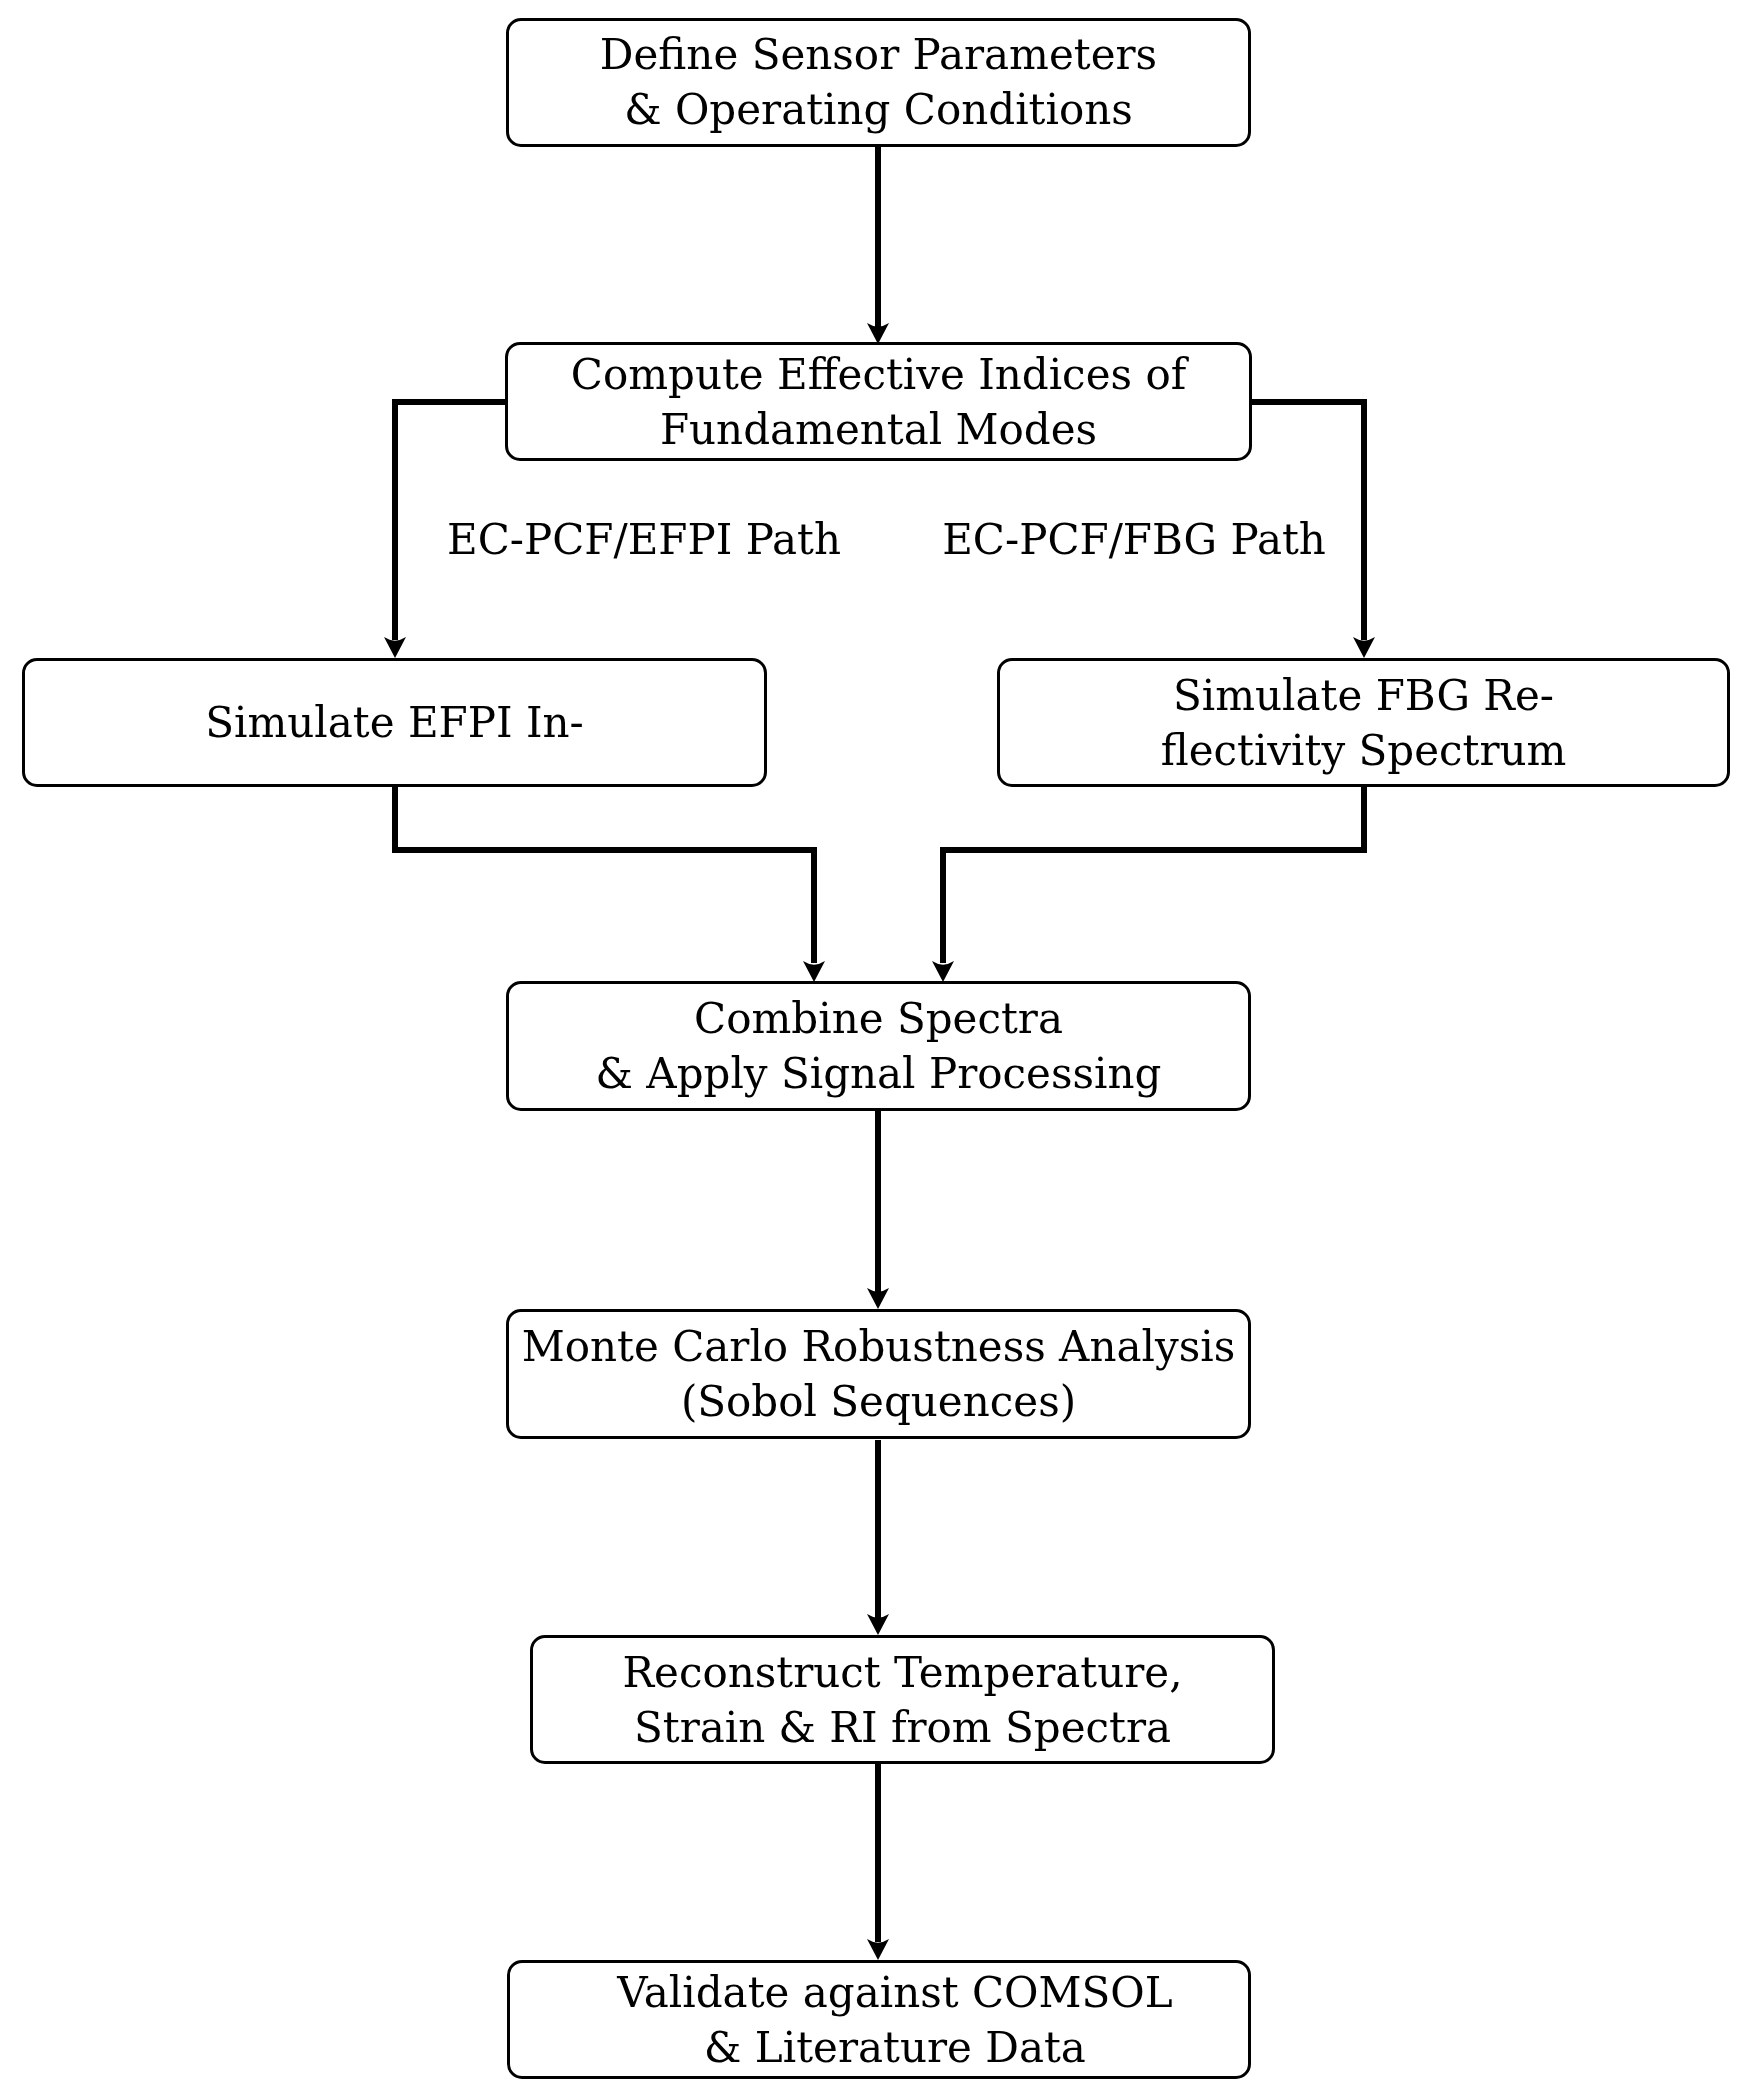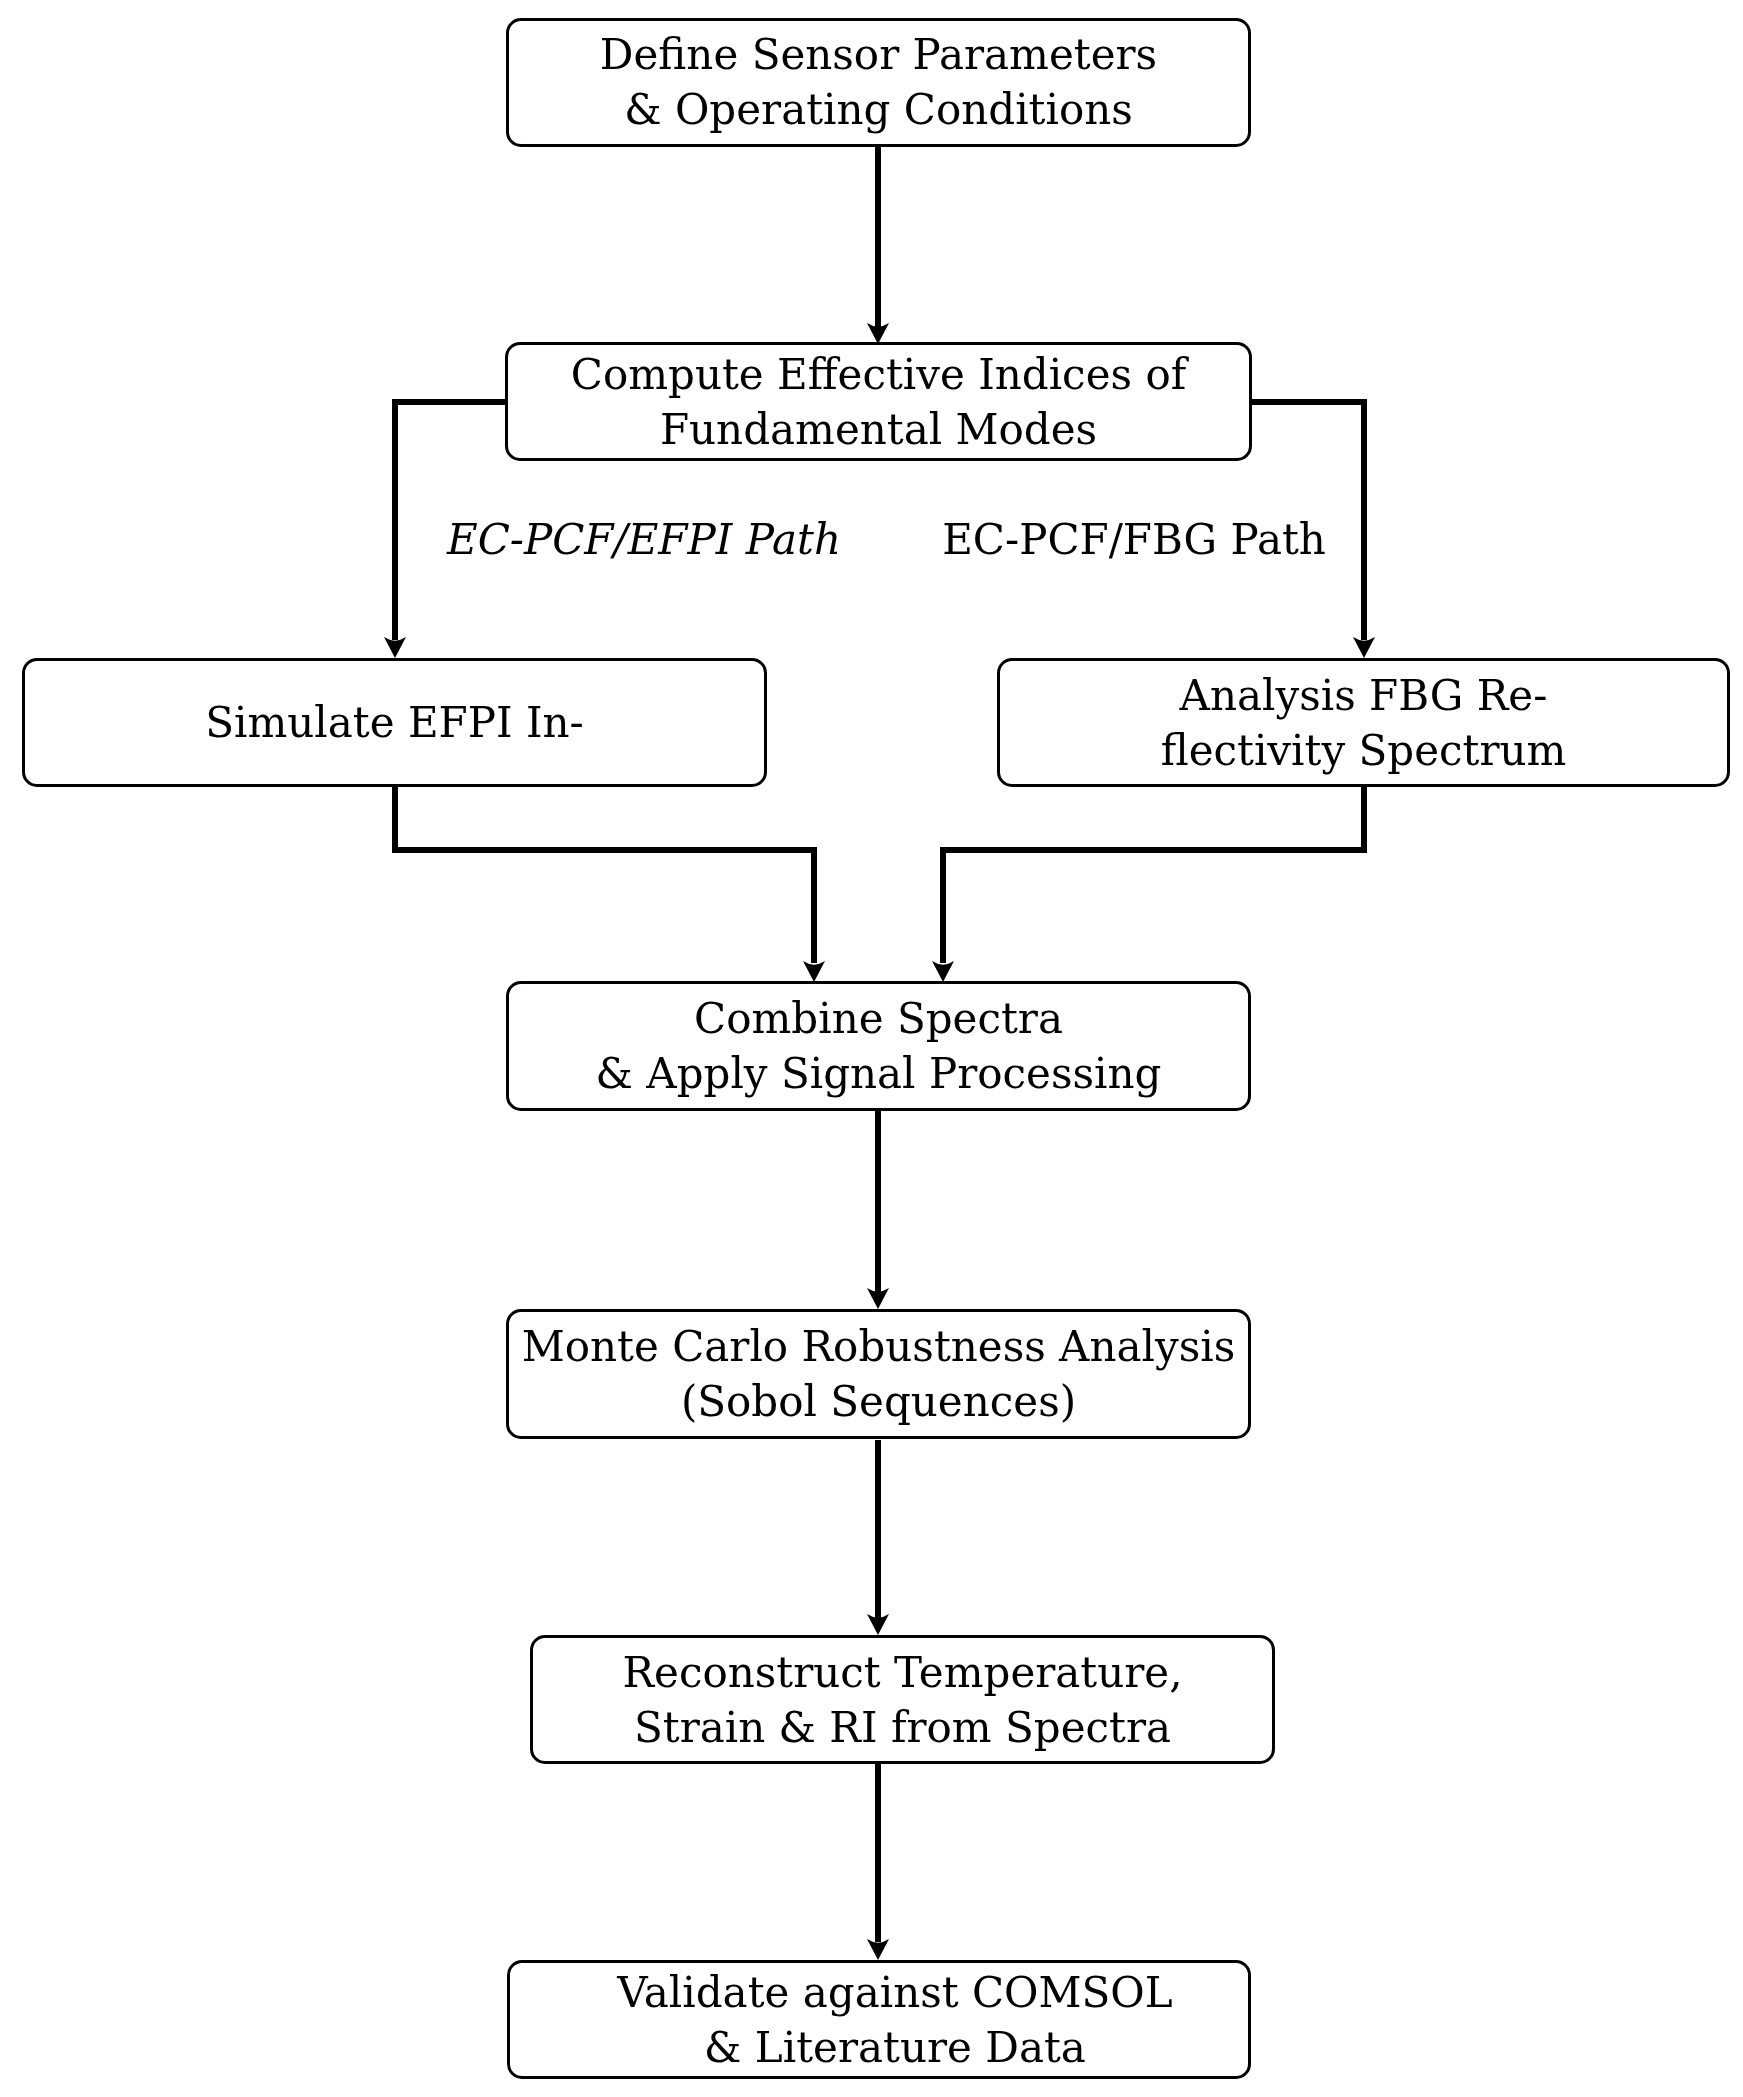--- a/index.html
+++ b/index.html
@@ -65,21 +65,21 @@
   <div class="node" style="left:505px; top:342px; width:747px; height:119px;align-items:center;">
     <span>Compute Effective Indices of</span>
     <span>Fundamental Modes</span>
   </div>
 
   <div class="node" style="left:22px; top:658px; width:745px; height:129px;">
     <span>Simulate EFPI In-</span>
   </div>
 
   <div class="node" style="left:997px; top:658px; width:733px; height:129px;">
-    <span>Analysis FBG Re-</span>
+    <span>Simulate FBG Re-</span>
     <span>flectivity Spectrum</span>
   </div>
 
   <div class="node" style="left:506px; top:981px; width:745px; height:130px;">
     <span>Combine Spectra</span>
     <span>&amp; Apply Signal Processing</span>
   </div>
 
   <div class="node" style="left:506px; top:1309px; width:745px; height:130px;">
     <span>Monte Carlo Robustness Analysis</span>
@@ -89,21 +89,21 @@
   <div class="node" style="left:506px; top:1635px; width:745px; height:129px;margin-left:24px;">
     <span>Reconstruct Temperature,</span>
     <span>Strain &amp; RI from Spectra</span>
   </div>
 
   <div class="node" style="left:507px; top:1960px; width:744px; height:119px;padding-left:32px;">
     <span>Validate against COMSOL</span>
     <span>&amp; Literature Data</span>
   </div>
 
-  <div class="edge-label" style="left:644px; top:539px;font-style:italic;">EC-PCF/EFPI Path</div>
+  <div class="edge-label" style="left:644px; top:539px;">EC-PCF/EFPI Path</div>
   <div class="edge-label" style="left:1134px; top:539px;">EC-PCF/FBG Path</div>
 
   <div class="conn" style="left:875px; top:147px; width:5.5px; height:181px;"></div>
 
   <div class="conn" style="left:392px; top:399px; width:116px; height:5.5px;"></div>
   <div class="conn" style="left:392px; top:399px; width:5.5px; height:241px;"></div>
 
   <div class="conn" style="left:1250px; top:399px; width:117px; height:5.5px;"></div>
   <div class="conn" style="left:1361px; top:399px; width:5.5px; height:241px;"></div>
 

